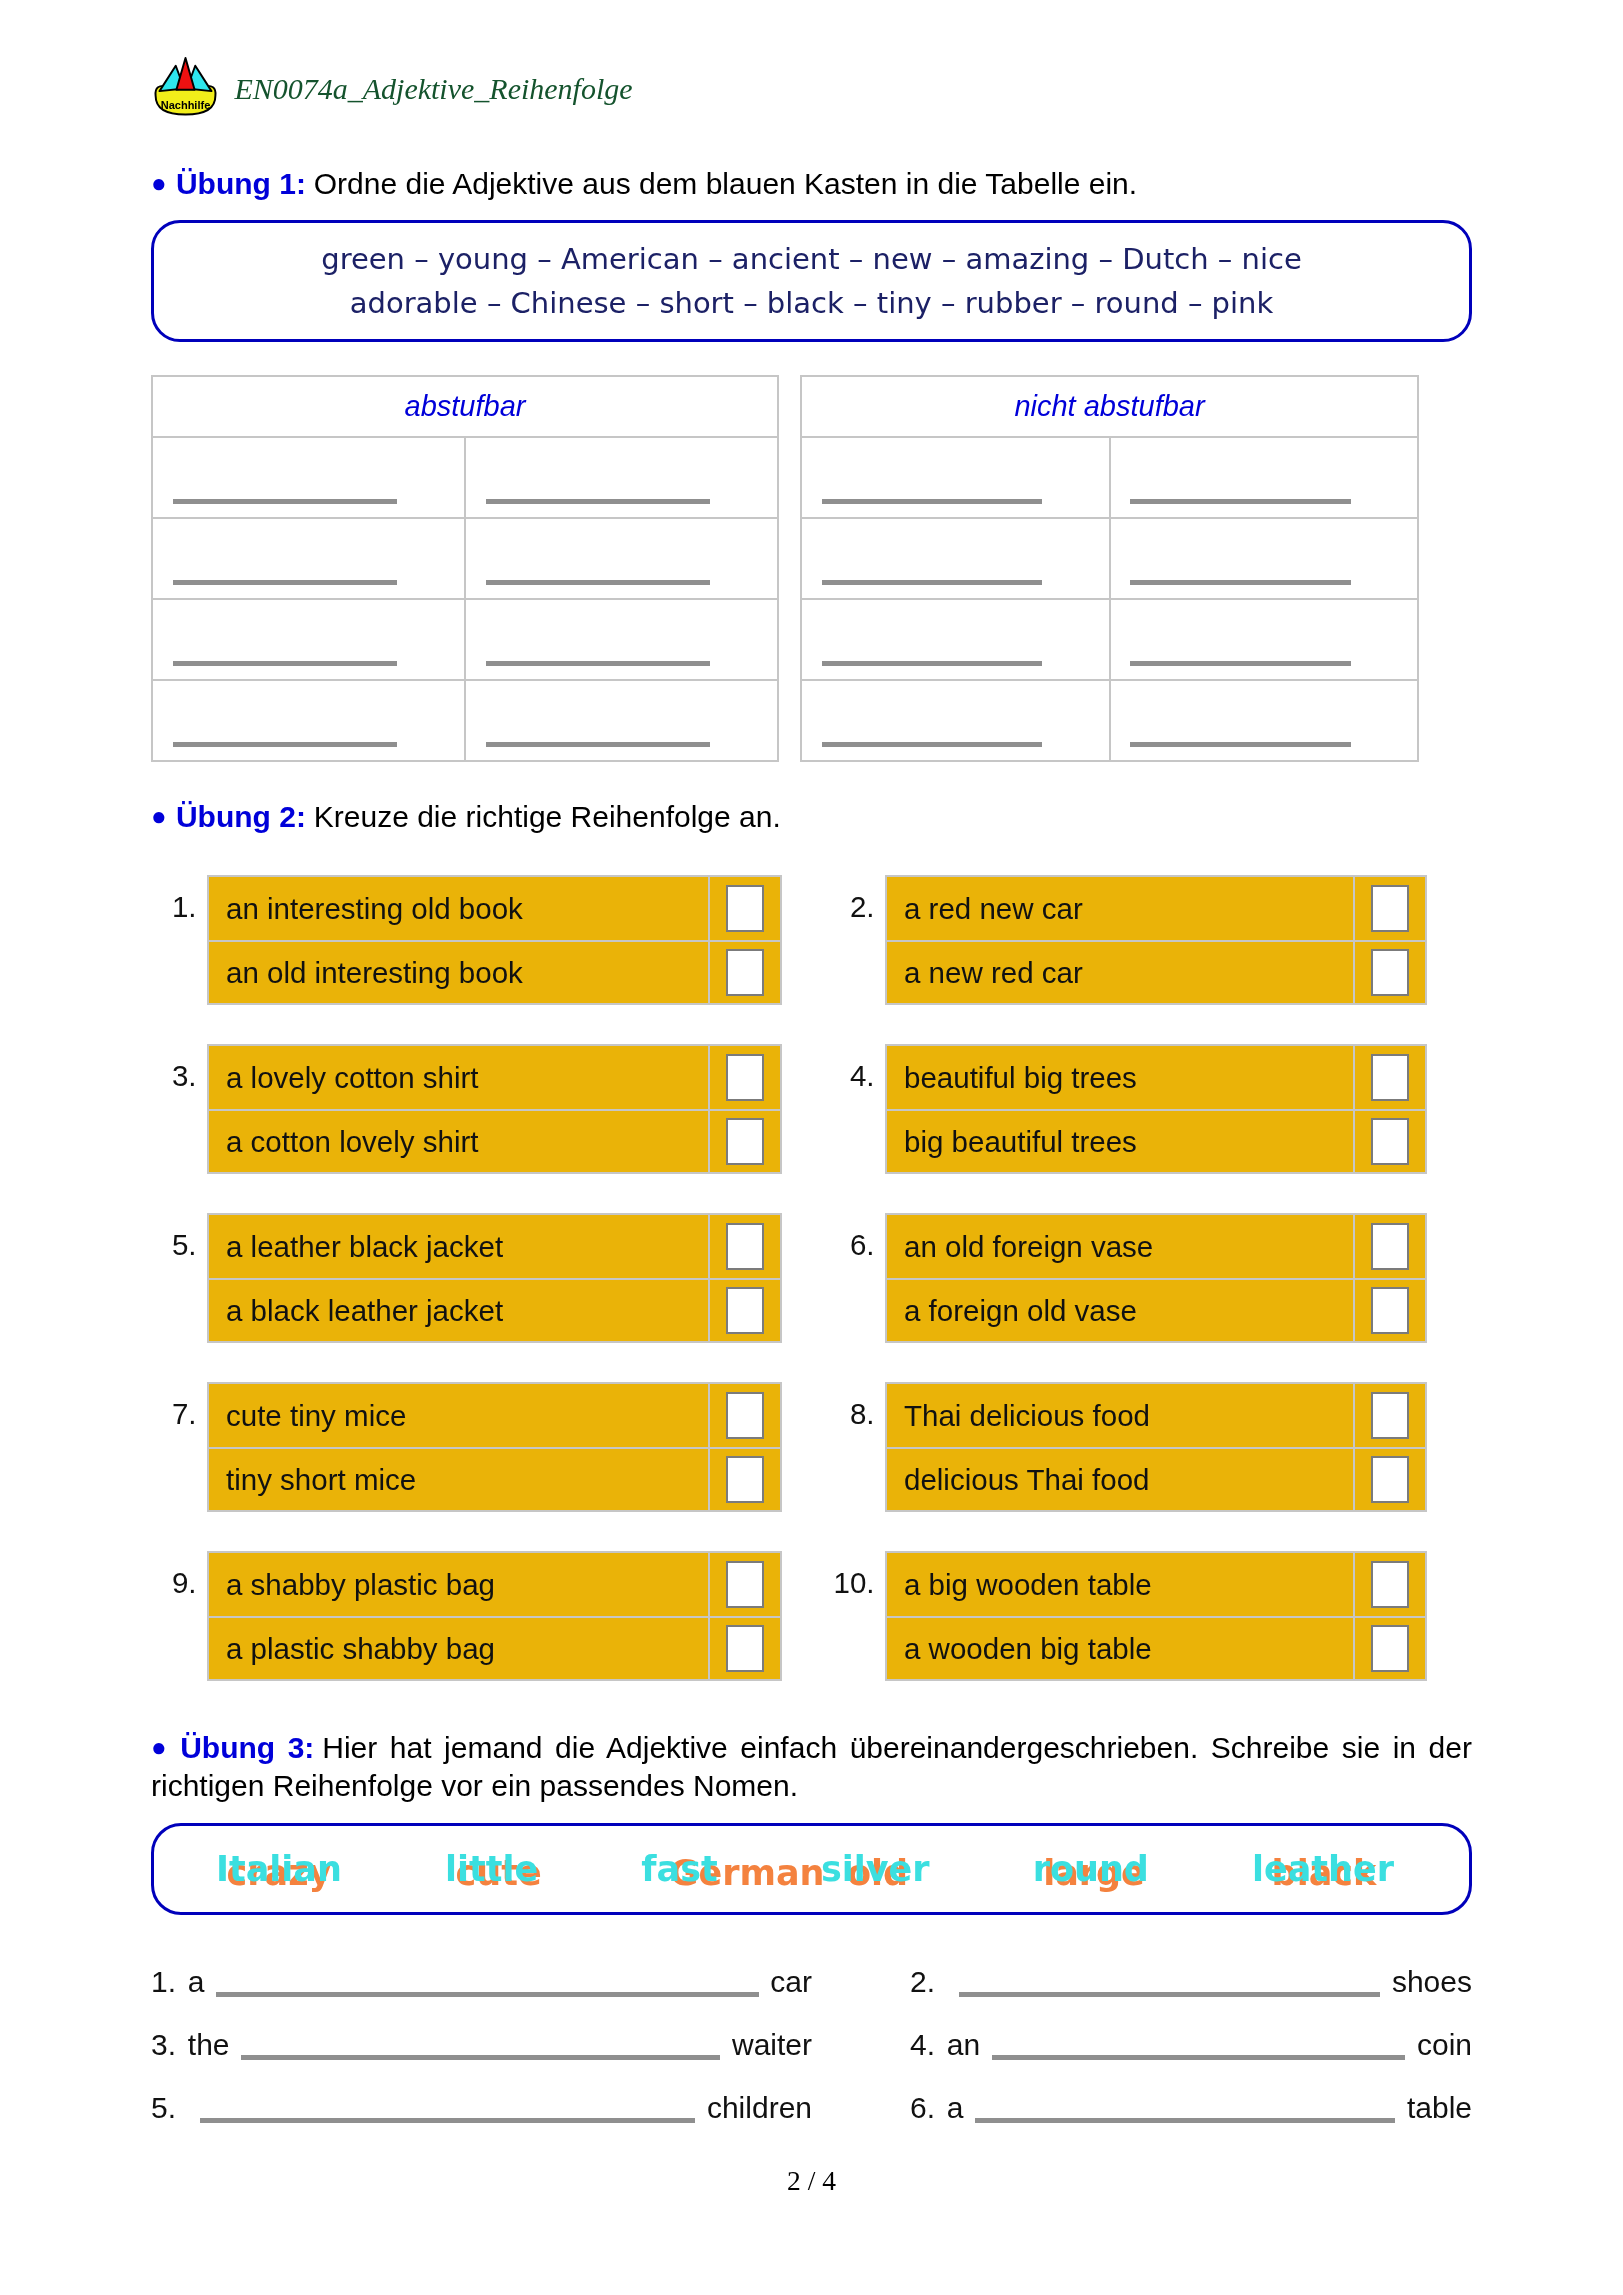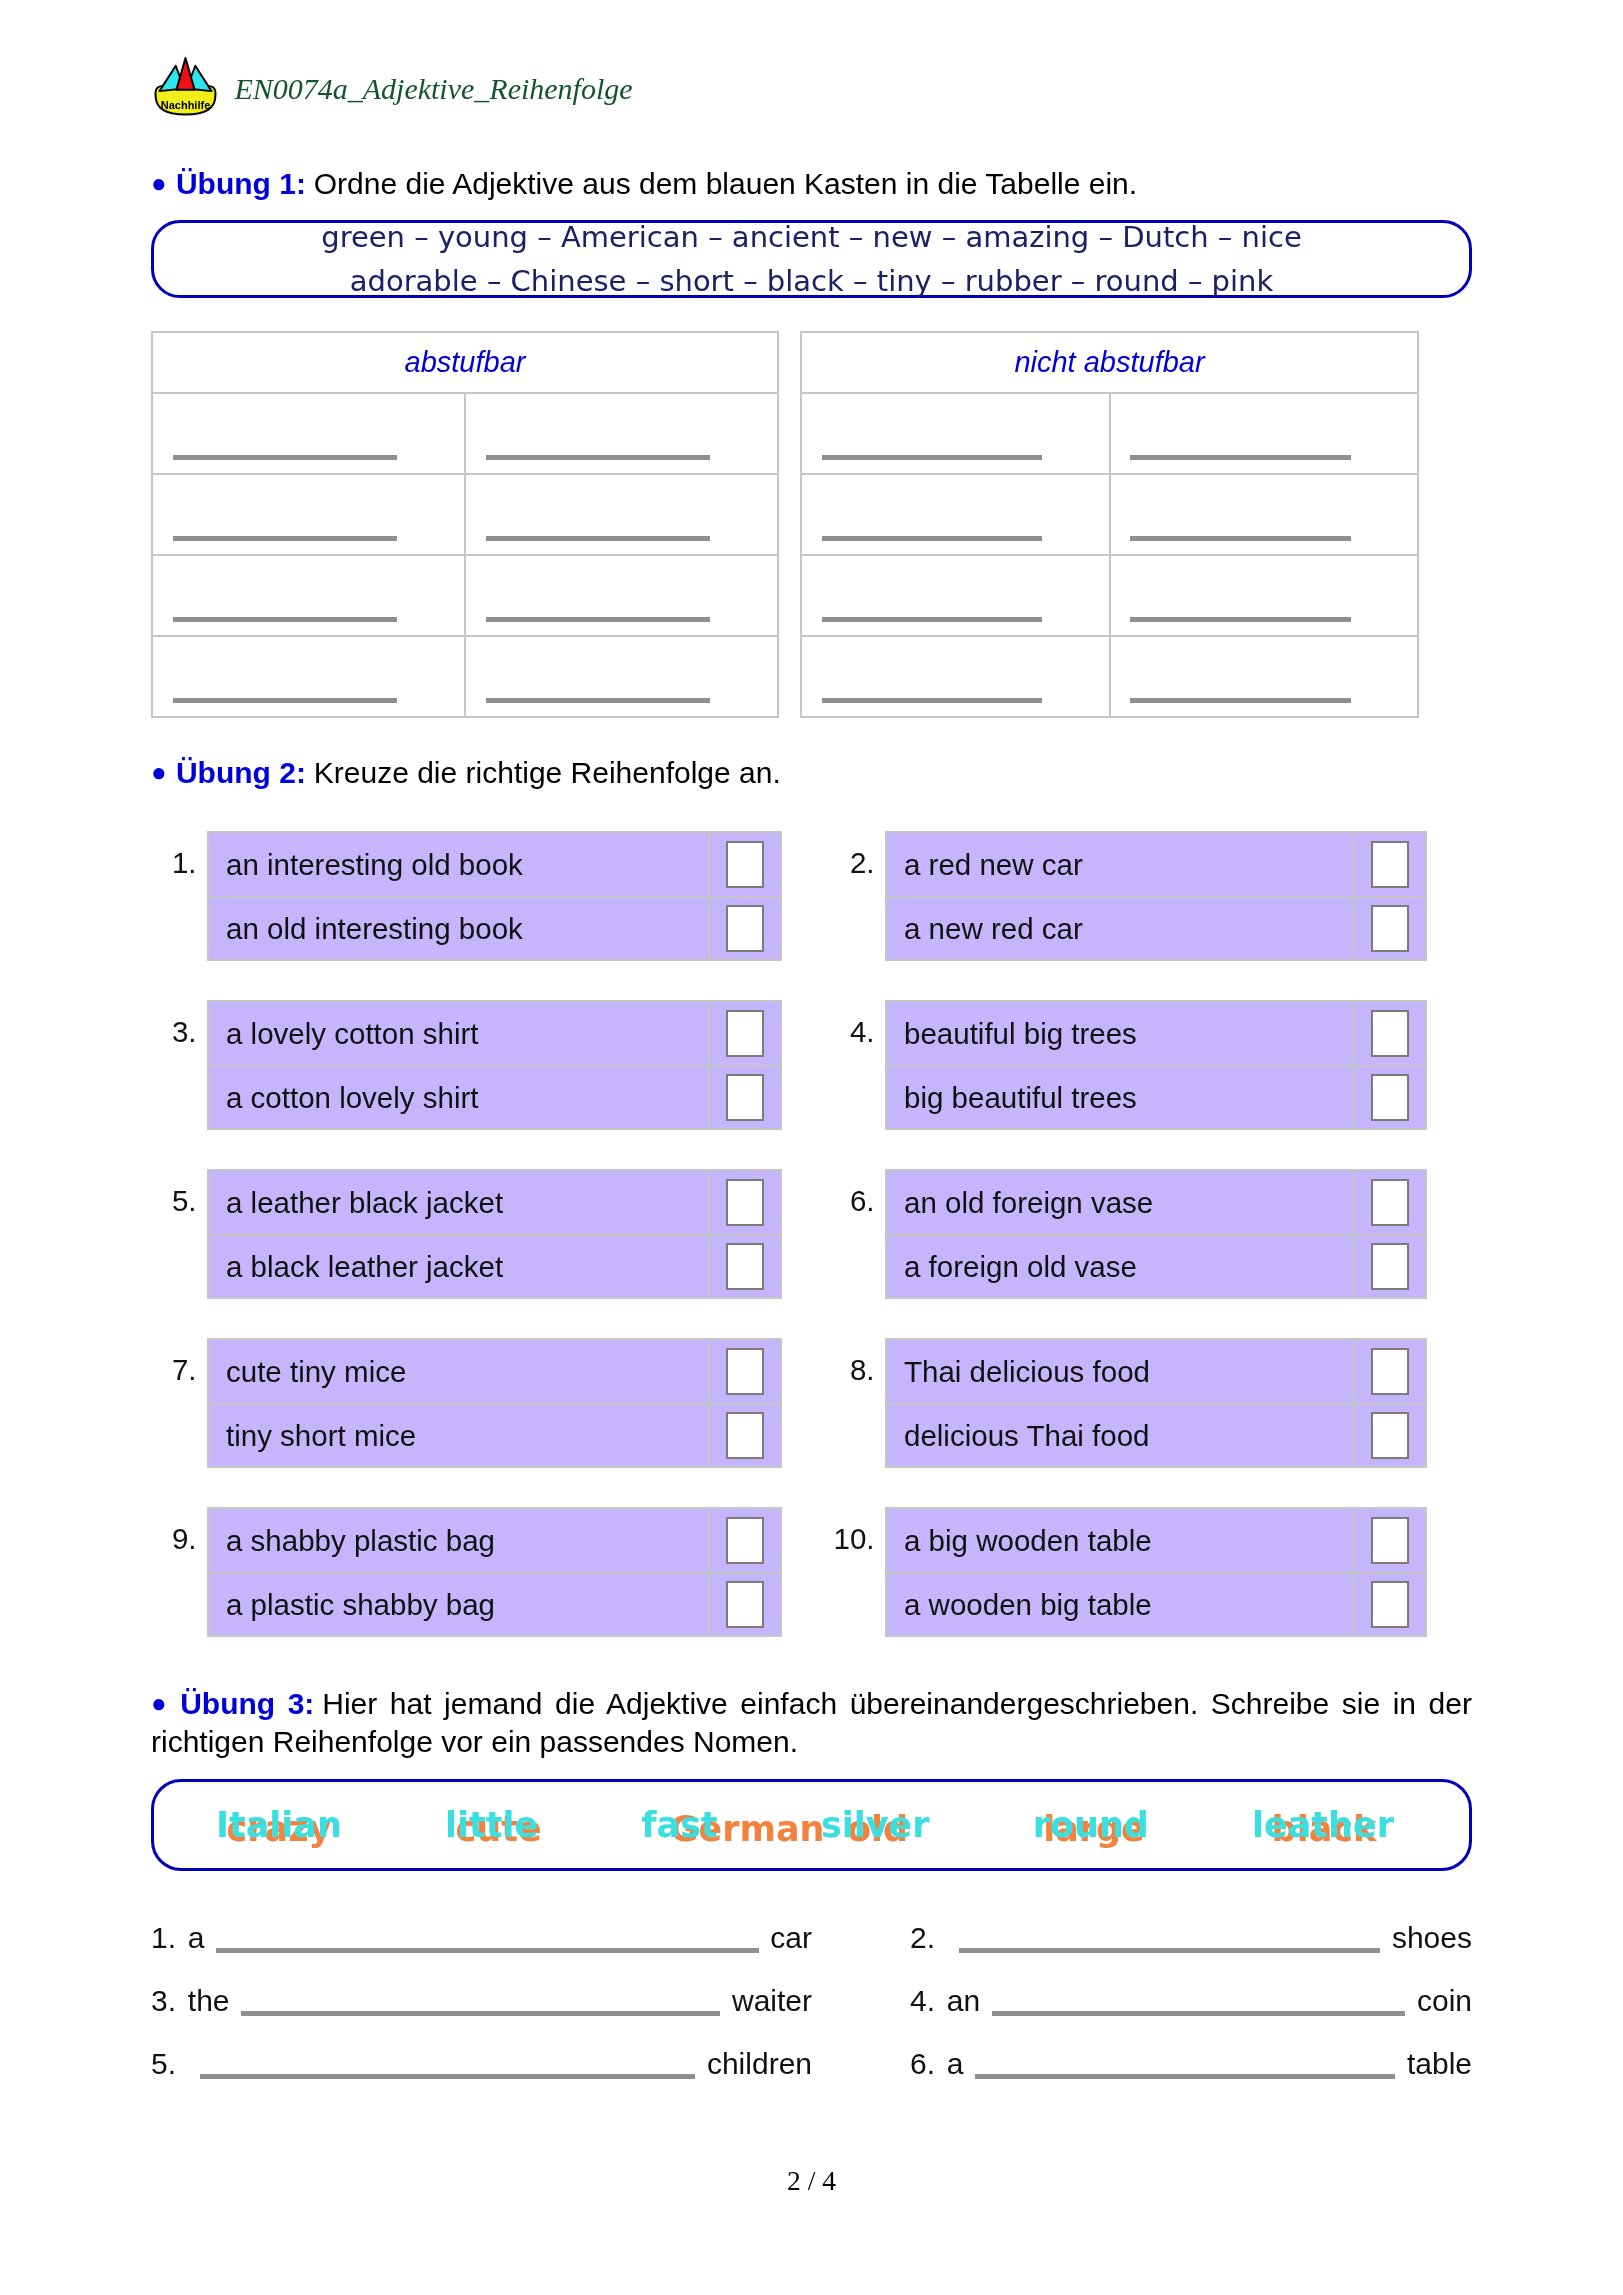--- a/index.html
+++ b/index.html
@@ -29,21 +29,21 @@
   .ex-heading{font-size:30px;line-height:38px;color:#000;}
   .ex-heading .bullet{color:var(--accent-blue);font-size:26px;vertical-align:2px;margin-right:9.2px;}
   .ex-heading .label{color:var(--accent-blue);font-weight:bold;margin-right:7.9px;}
   .justified{text-align:justify;}
 
   
   .blue-roundbox{
     border:3.3px solid var(--box-border-blue);border-radius:29px;background:#fff;
   }
   .wordbox{
-    margin-top:17px;height:78px;display:flex;flex-direction:column;
+    margin-top:17px;height:122px;display:flex;flex-direction:column;
     align-items:center;justify-content:center;gap:9.2px;
   }
   .wordbox .wline{
     font-family:"DejaVu Sans",sans-serif;font-weight:500;font-size:29px;
     color:var(--handwriting-navy);white-space:nowrap;
   }
 
   
   .tables-row{margin-top:33px;display:flex;gap:21px;}
   .sort-table{border:2px solid var(--table-gray);background:#fff;}
@@ -63,21 +63,21 @@
 
   
   .ex2-wrap{margin-top:35px;}
   .items{margin-top:5.2px;}
   .pair-row{display:flex;margin-top:39px;}
   .item{display:flex;}
   .item .num{
     width:56px;flex:0 0 auto;height:63px;display:flex;align-items:center;
     justify-content:flex-end;padding-right:10.5px;font-size:29.5px;
   }
-  .optbox{border:2px solid var(--table-gray);background:#c4b5fd;}
+  .optbox{border:2px solid var(--table-gray);background:#eab308;}
   .item.left-col .optbox{width:575px;}
   .item.right-col .optbox{width:542px;}
   .item.left-col{width:641px;flex:0 0 auto;margin-right:37px;}
   .optrow{height:63px;display:flex;align-items:stretch;}
   .optrow + .optrow{border-top:2px solid var(--table-gray);}
   .opt-text{flex:1;display:flex;align-items:center;padding-left:17px;font-size:29.5px;}
   .cb-cell{
     width:72px;flex:0 0 auto;border-left:2px solid var(--table-gray);
     display:flex;align-items:center;justify-content:center;
   }

